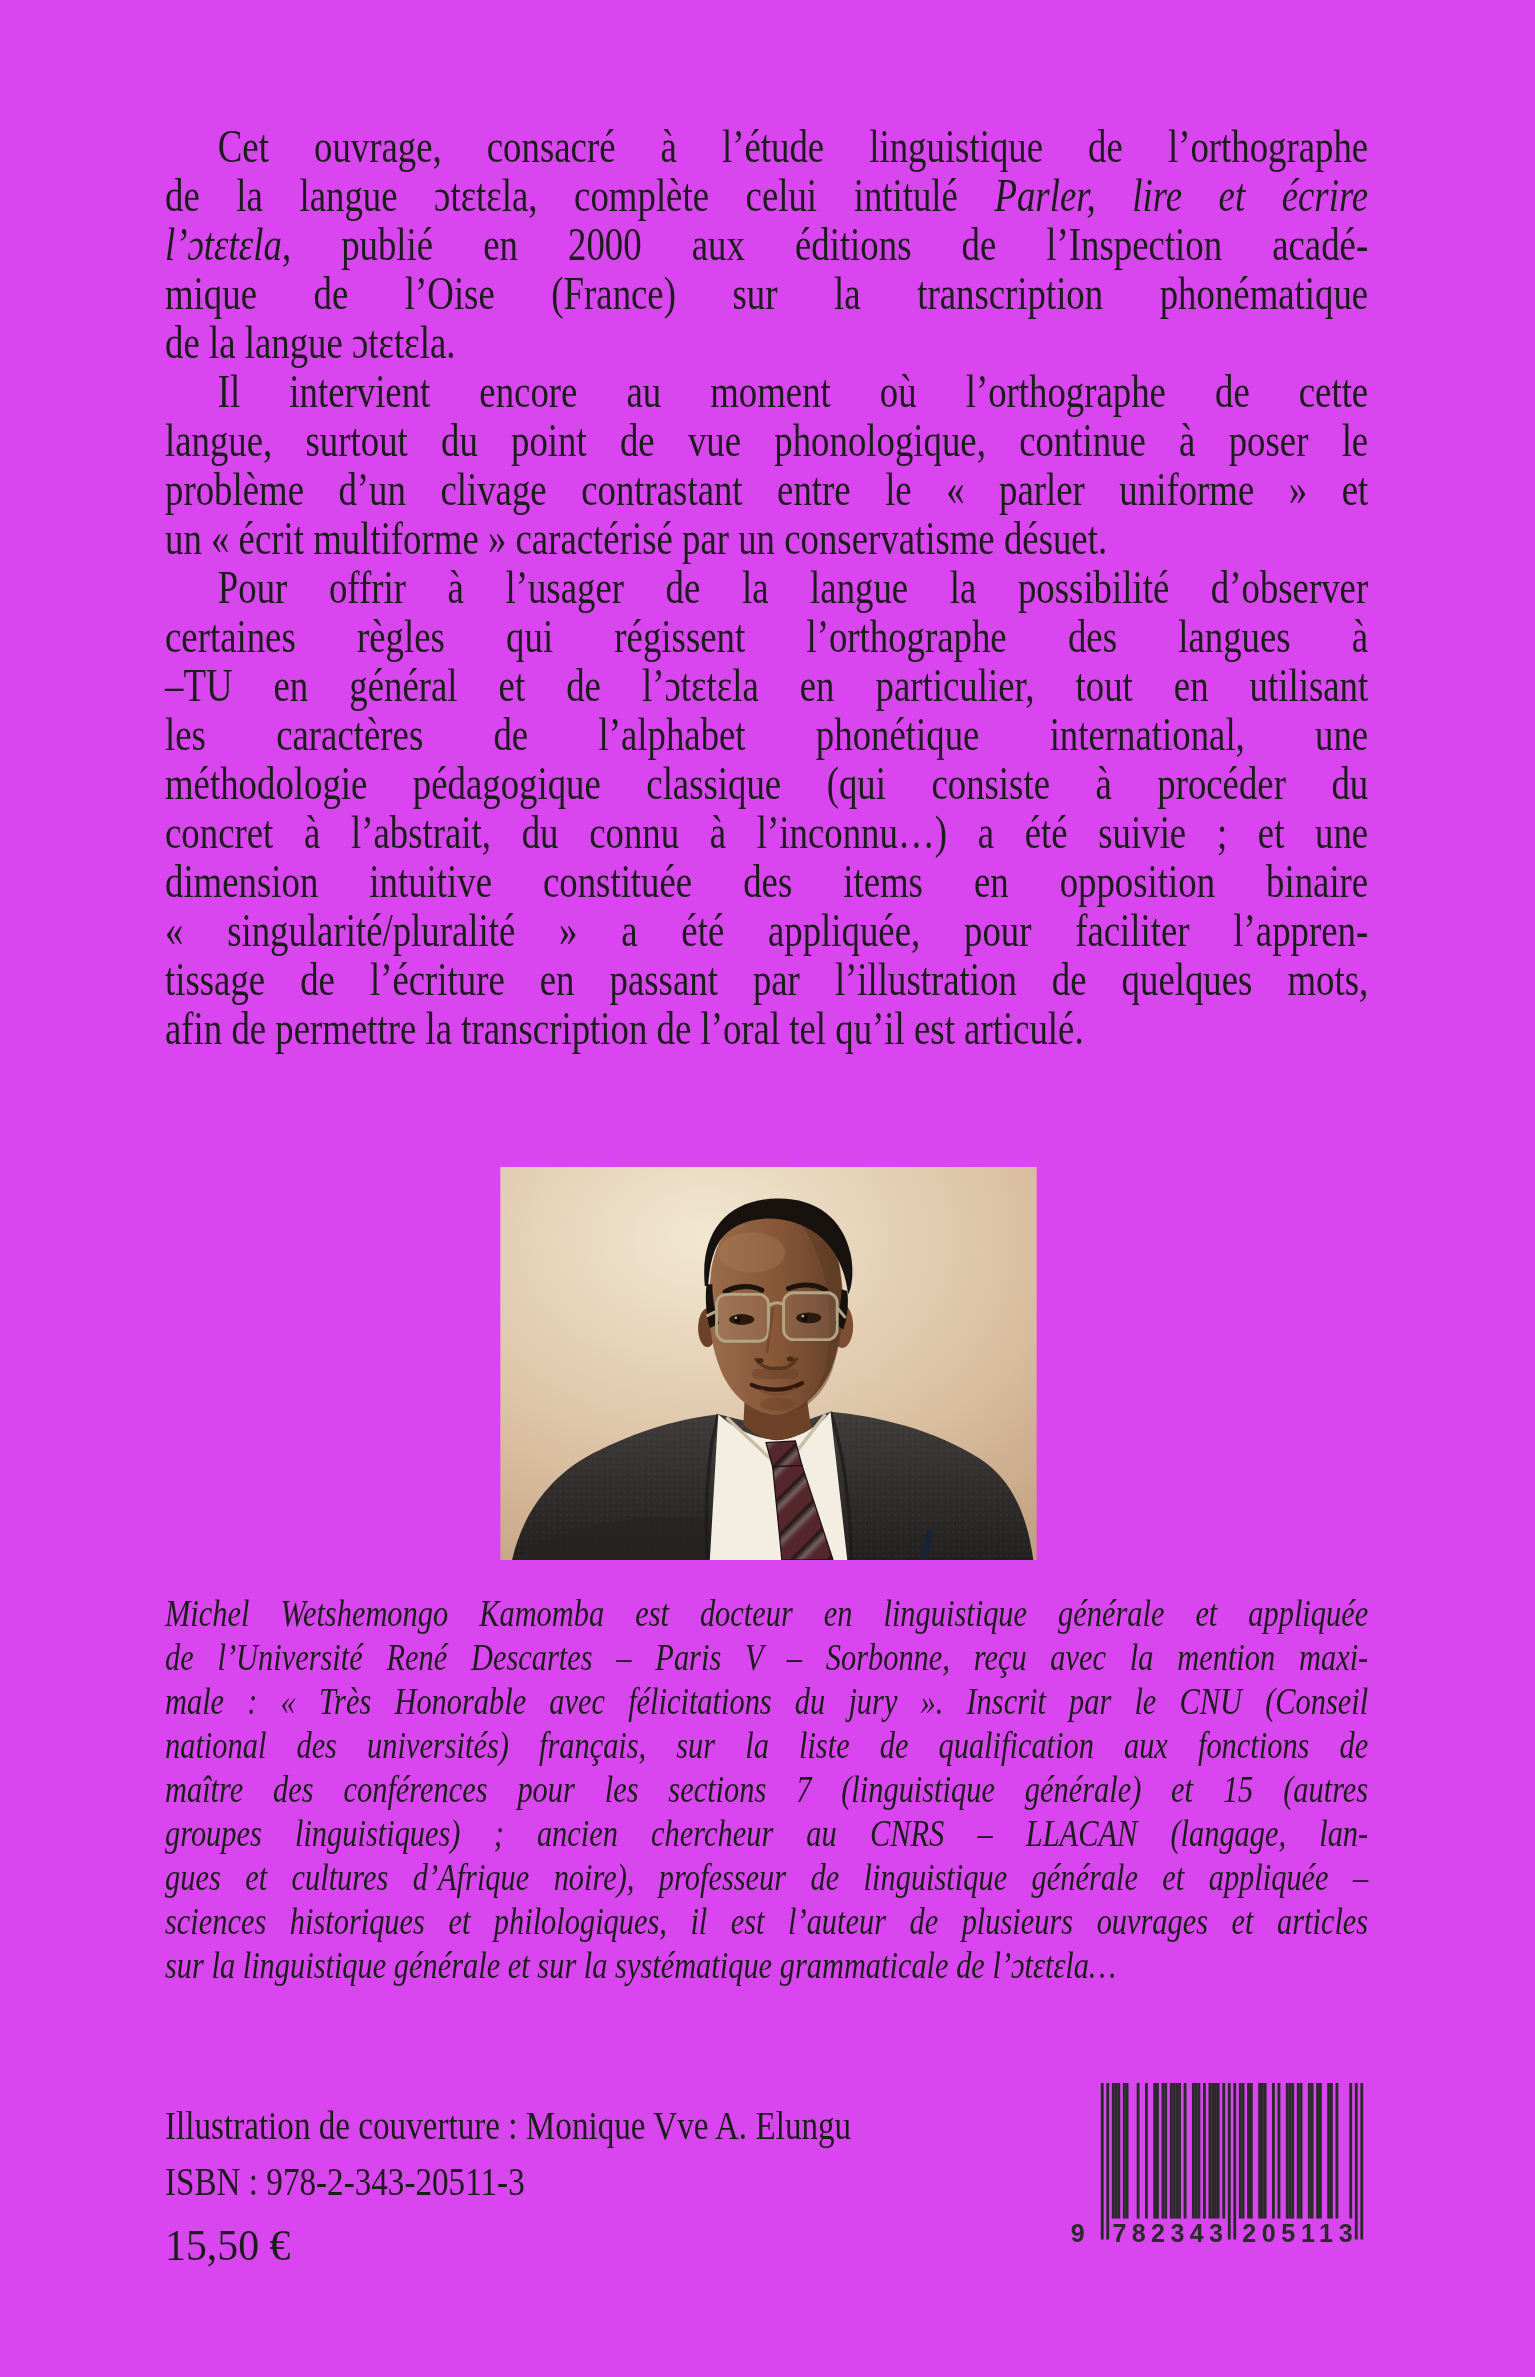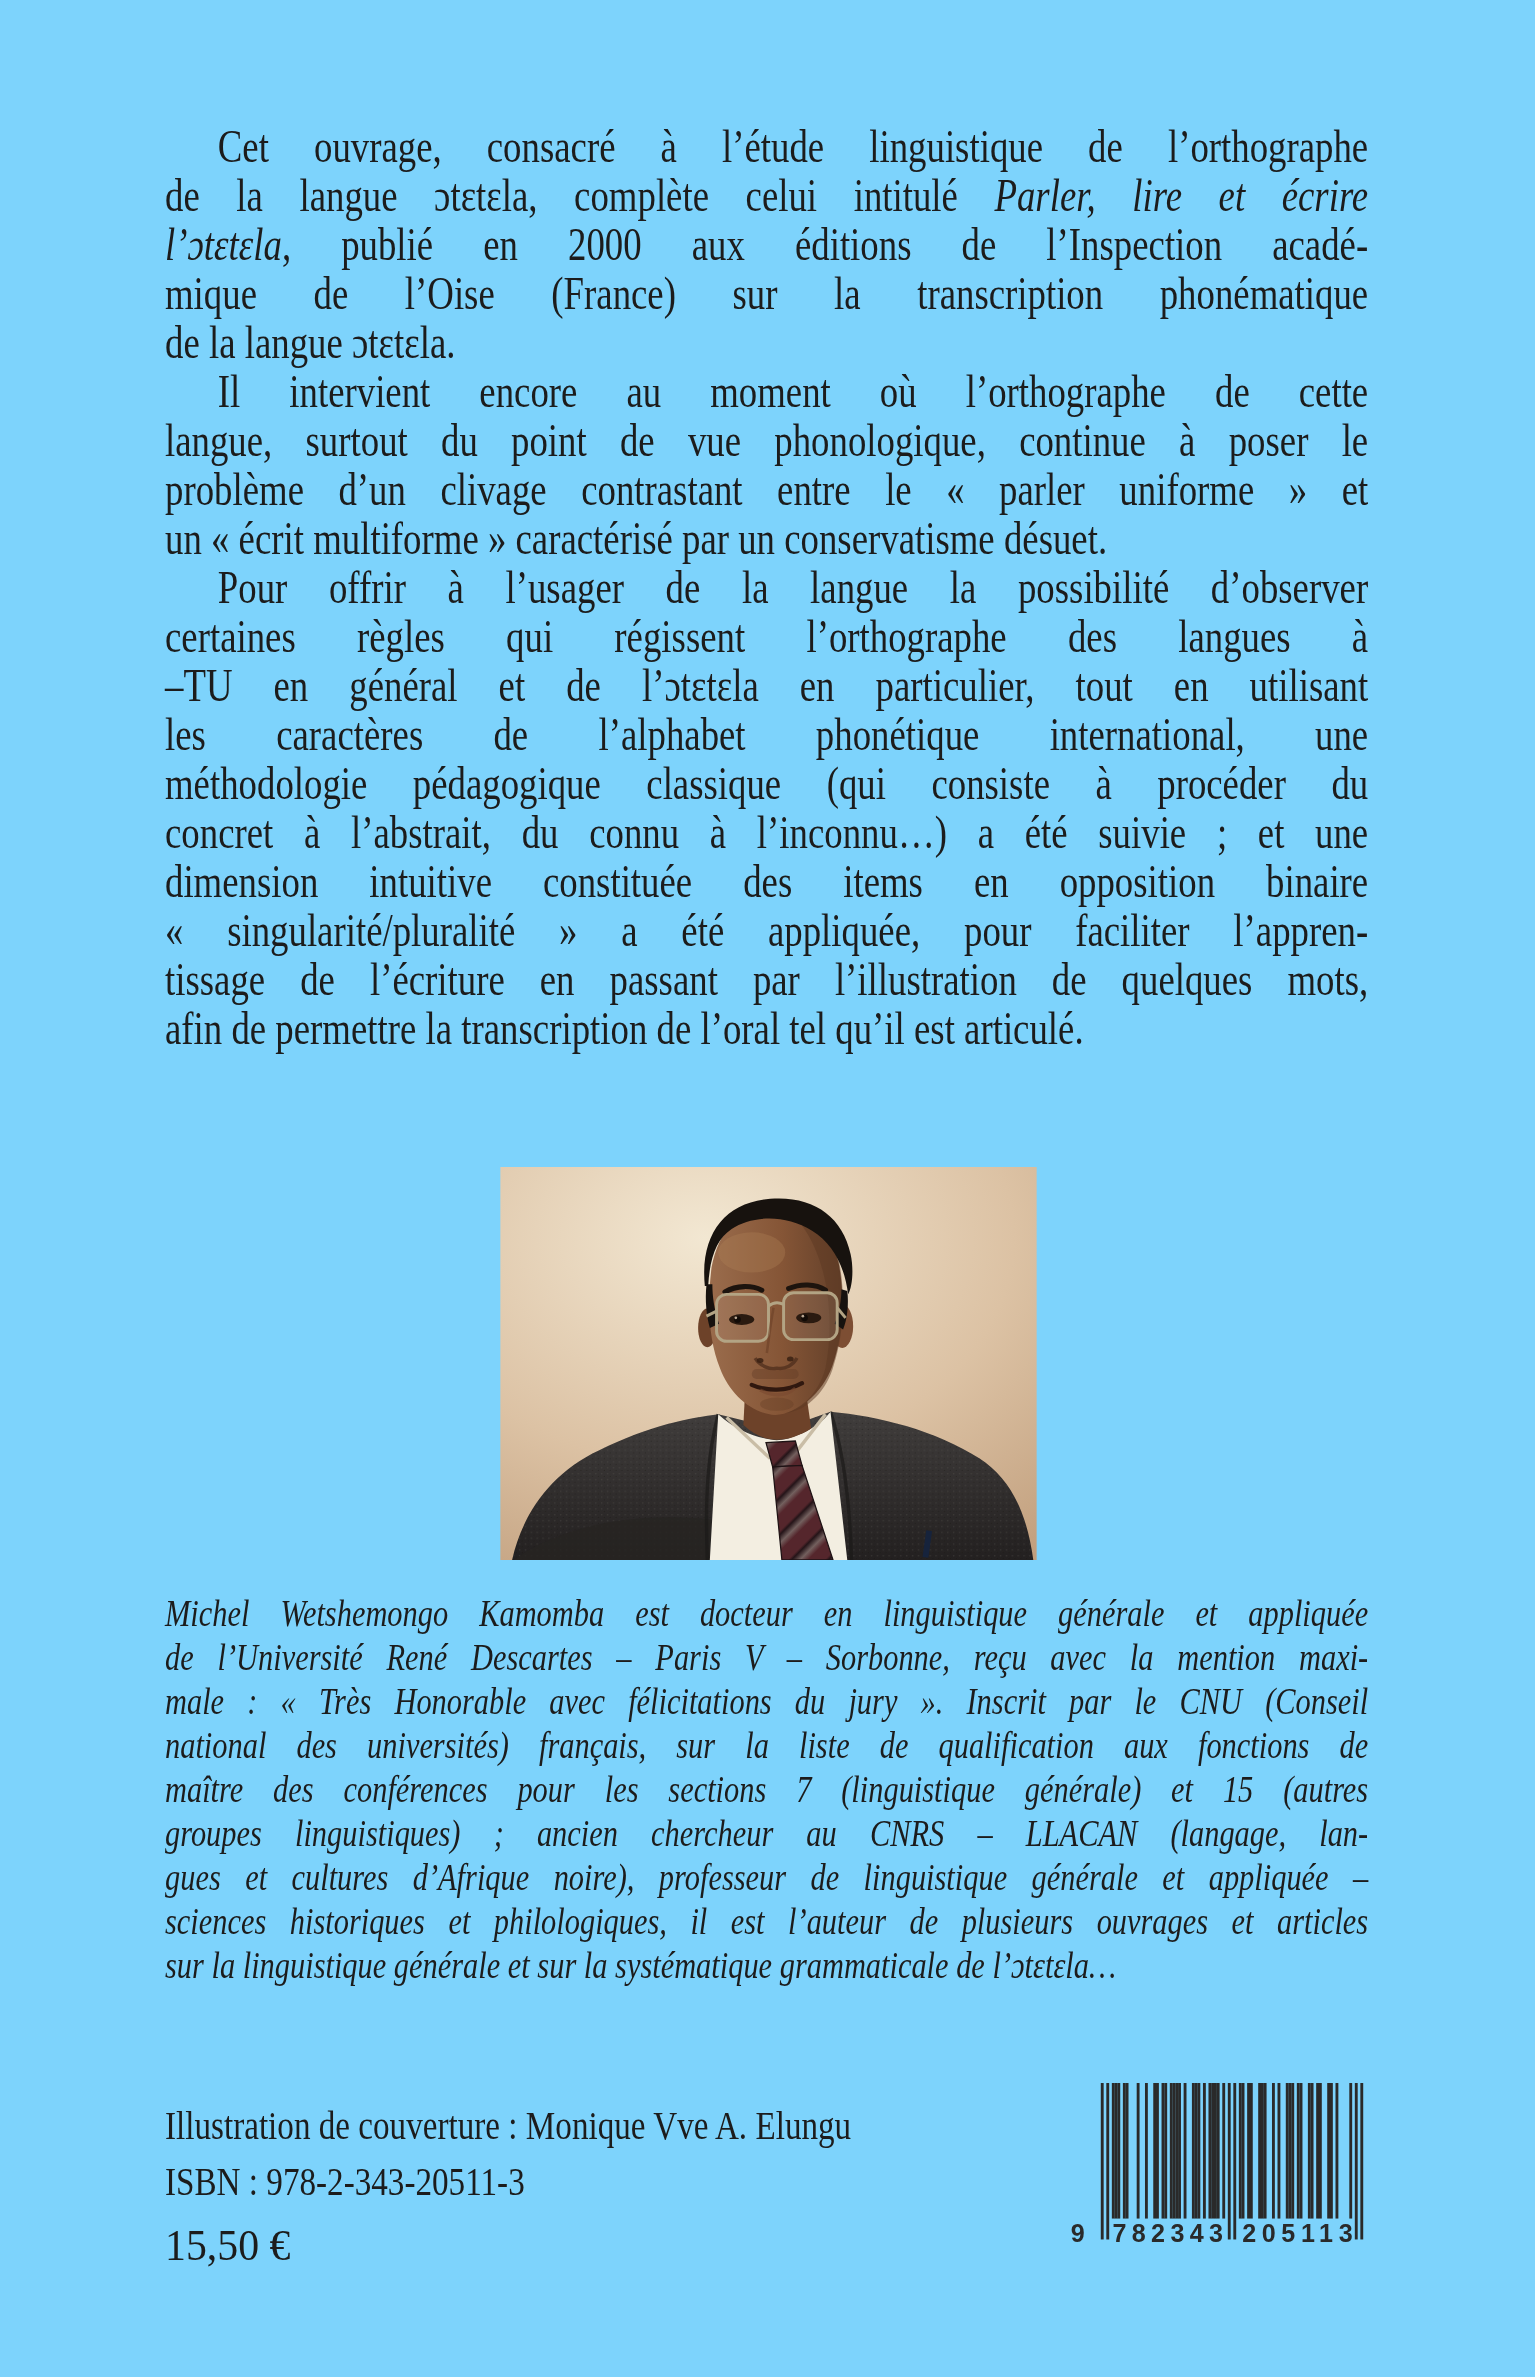--- a/index.html
+++ b/index.html
@@ -1,19 +1,19 @@
 <!DOCTYPE html>
 <html style="font-size:13.4px"><head>
 <meta charset="utf-8">
 <style>
   html,body{margin:0;padding:0;background:#888;}
   .cover{
     position:relative;
     width:1535px;height:2377px;
-    background:#7dd3fc;
+    background:#d946ef;
     overflow:hidden;
     font-family:"Liberation Serif", serif;
     color:#1c1c1c;
     text-decoration:underline;
   }
   
   .textblock{position:absolute;left:165px;width:1504px;}
   .line{
     width:100%;
     text-align:justify;

